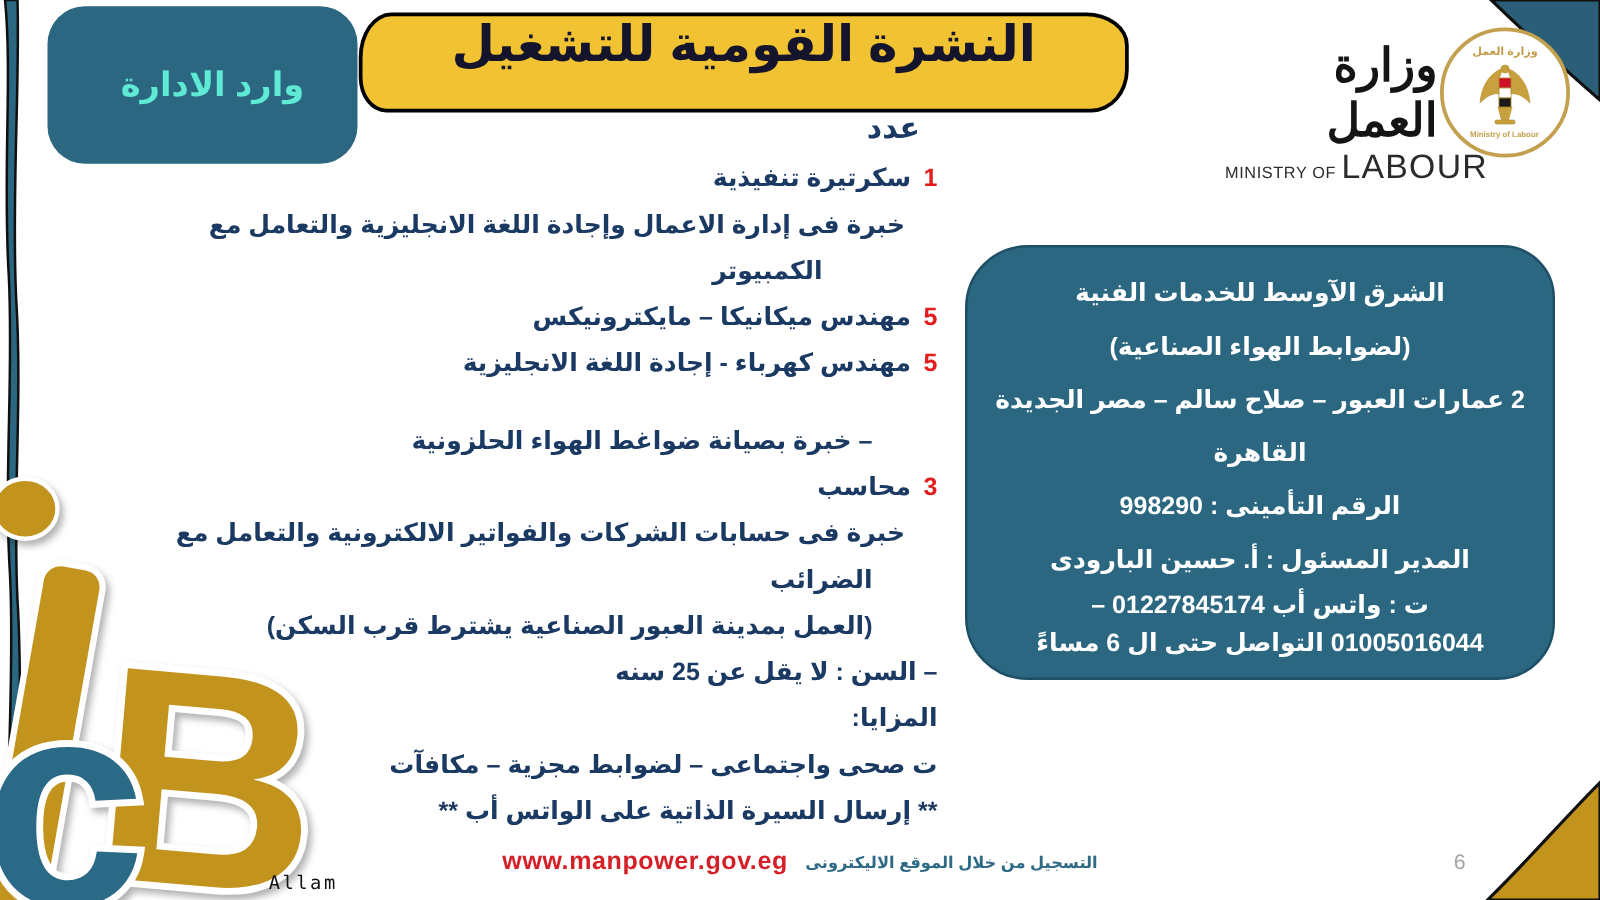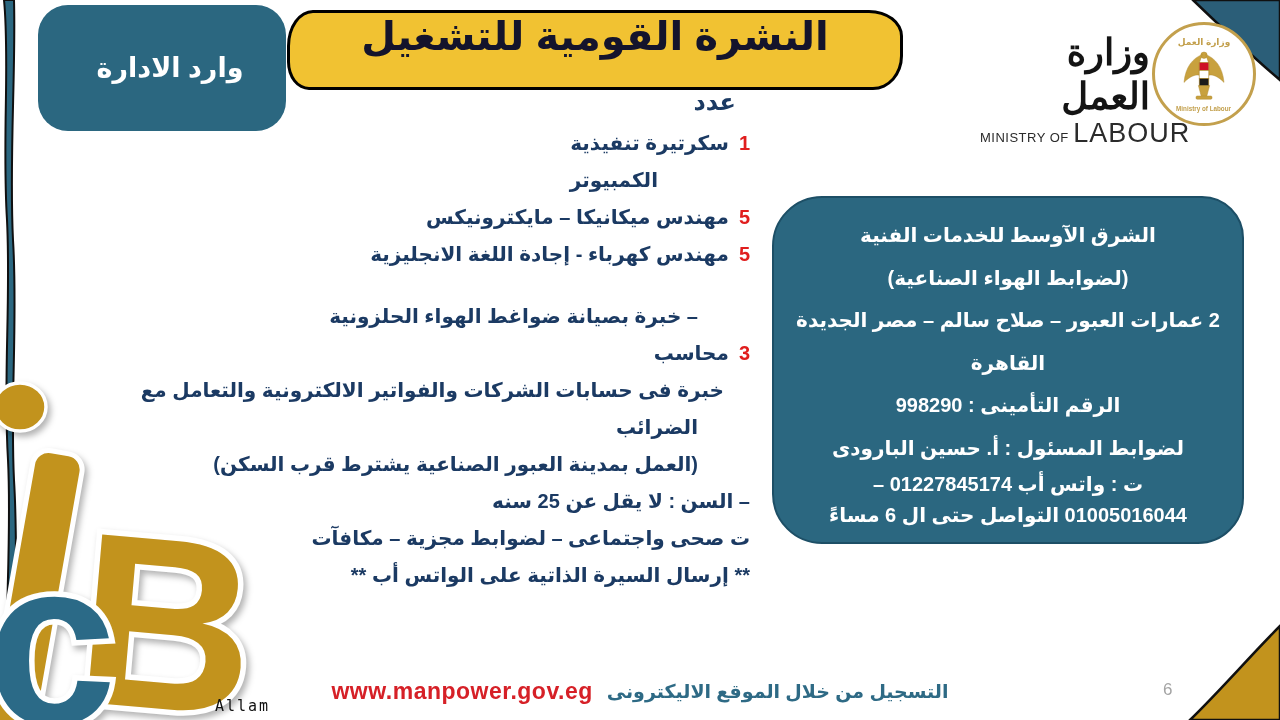--- a/index.html
+++ b/index.html
@@ -15,21 +15,21 @@
   }
   svg.overlay{position:absolute;inset:0;width:1280px;height:720px;z-index:1;pointer-events:none;}
   .left-stripe{position:absolute;left:0;top:0;width:22px;height:720px;z-index:1;}
 
   
   .inbox-box{
     position:absolute;left:38px;top:5px;width:248px;height:126px;
     background:var(--teal);border-radius:30px;display:flex;align-items:center;justify-content:center;
     z-index:2;
   }
-  .inbox-box span{color:#ffffff;font-weight:bold;font-size:27px;direction:rtl;margin-left:16px;}
+  .inbox-box span{color:#5eead4;font-weight:bold;font-size:27px;direction:rtl;margin-left:16px;}
 
   
   .title-banner{
     position:absolute;left:287px;top:10px;width:616px;height:80px;
     background:var(--banner_yellow);
     border:3px solid #000000;
     border-radius:26px 34px 30px 22px / 36px 26px 34px 28px;
     display:flex;align-items:flex-start;justify-content:center;z-index:2;
     box-shadow:0 0 0 2px var(--banner_yellow) inset;
   }
@@ -85,22 +85,22 @@
     position:absolute;left:215px;top:697px;z-index:3;
     font-family:"DejaVu Sans Mono","Liberation Mono",monospace;
     font-size:15px;color:#111;letter-spacing:2px;
   }
 
   
   .footer{
     position:absolute;left:0;right:0;top:678px;z-index:2;
     display:flex;justify-content:center;align-items:center;gap:14px;direction:rtl;
   }
-  .footer .reg{color:var(--footer_teal);font-weight:bold;font-size:19px;direction:rtl;}
-  .footer .url{color:var(--url_red);font-weight:bold;font-size:23px;direction:ltr;letter-spacing:.5px;cursor:pointer;}
+  .footer .reg{color:var(--footer_teal);font-weight:bold;font-size:13px;direction:rtl;}
+  .footer .url{color:var(--url_red);font-weight:bold;font-size:20px;direction:ltr;letter-spacing:.5px;cursor:pointer;}
   .pagenum{position:absolute;left:1163px;top:680px;font-size:17px;color:#a4a4a4;z-index:2;}
 </style>
 </head>
 <body>
 
 <div class="page">
 
   <svg class="left-stripe" viewBox="0 0 22 720" preserveAspectRatio="none">
     <path d="M4,0 C10,60 2,140 7,220 C11,300 3,380 8,460 C12,540 4,620 7,720 L17,720
              C13,640 19,560 14,480 C10,400 18,320 13,240 C9,160 16,70 14,0 Z" fill="#2b6780" stroke="#101010" stroke-width="2"></path>
@@ -144,20 +144,23 @@
       </g>
     </svg>
     <div class="seal-en">Ministry of Labour</div>
   </div>
 
   <div class="count-header">عدد</div>
   <div class="job-lines">
       <div class="job-line" style="padding-right: 0px;">
       <span class="count">1</span><span class="jtext">سكرتيرة تنفيذية</span>
     </div>
+      <div class="job-line" style="padding-right: 26px;">
+      <span class="jtext">خبرة فى إدارة الاعمال وإجادة اللغة الانجليزية والتعامل مع</span>
+    </div>
       <div class="job-line" style="padding-right: 92px;">
       <span class="jtext">الكمبيوتر</span>
     </div>
       <div class="job-line" style="padding-right: 0px;">
       <span class="count">5</span><span class="jtext">مهندس ميكانيكا – مايكترونيكس</span>
     </div>
       <div class="job-line" style="padding-right: 0px;">
       <span class="count">5</span><span class="jtext">مهندس كهرباء  - إجادة اللغة الانجليزية</span>
     </div>
       <div class="job-line" style="padding-right: 52px; margin-top: 25px;">
@@ -170,36 +173,39 @@
       <span class="jtext">خبرة فى حسابات الشركات والفواتير الالكترونية والتعامل مع</span>
     </div>
       <div class="job-line" style="padding-right: 52px;">
       <span class="jtext">الضرائب</span>
     </div>
       <div class="job-line" style="padding-right: 52px;">
       <span class="jtext">(العمل بمدينة العبور الصناعية يشترط قرب السكن)</span>
     </div>
       <div class="job-line" style="padding-right: 0px;">
       <span class="jtext">– السن : لا يقل عن 25  سنه</span>
+    </div>
+      <div class="job-line" style="padding-right: 0px;">
+      <span class="jtext">المزايا:</span>
     </div>
       <div class="job-line" style="padding-right: 0px;">
       <span class="jtext">ت صحى واجتماعى – لضوابط مجزية – مكافآت</span>
     </div>
       <div class="job-line" style="padding-right: 0px;">
       <span class="jtext">** إرسال السيرة الذاتية على الواتس أب **</span>
     </div>
     </div>
 
   <div class="contact-card">
       <div class="contact-line">الشرق الآوسط للخدمات الفنية</div>
       <div class="contact-line">(لضوابط الهواء الصناعية)</div>
       <div class="contact-line">2 عمارات العبور – صلاح سالم – مصر الجديدة</div>
       <div class="contact-line">القاهرة</div>
       <div class="contact-line">الرقم التأمينى : 998290</div>
-      <div class="contact-line">لضوابط المسئول : أ. حسين البارودى</div>
+      <div class="contact-line">المدير المسئول : أ. حسين البارودى</div>
       <div class="contact-line tight">ت : واتس أب  01227845174 –</div>
       <div class="contact-line tight">01005016044  التواصل حتى ال 6 مساءً</div>
     </div>
 
   <svg class="watermark" viewBox="0 0 300 345">
     <g>
       <ellipse cx="26" cy="29" rx="26" ry="24" fill="#c2931d" stroke="#ffffff" stroke-width="3.5"></ellipse>
       <rect x="15" y="72" width="50" height="300" rx="16" fill="#c2931d" stroke="#ffffff" stroke-width="5" transform="rotate(10 40 222)"></rect>
     </g>
     <text x="84" y="330" font-size="245" font-weight="bold" font-family="Liberation Sans, sans-serif" fill="#c2931d" stroke="#ffffff" stroke-width="11" paint-order="stroke" transform="rotate(5 160 250)">B</text>

